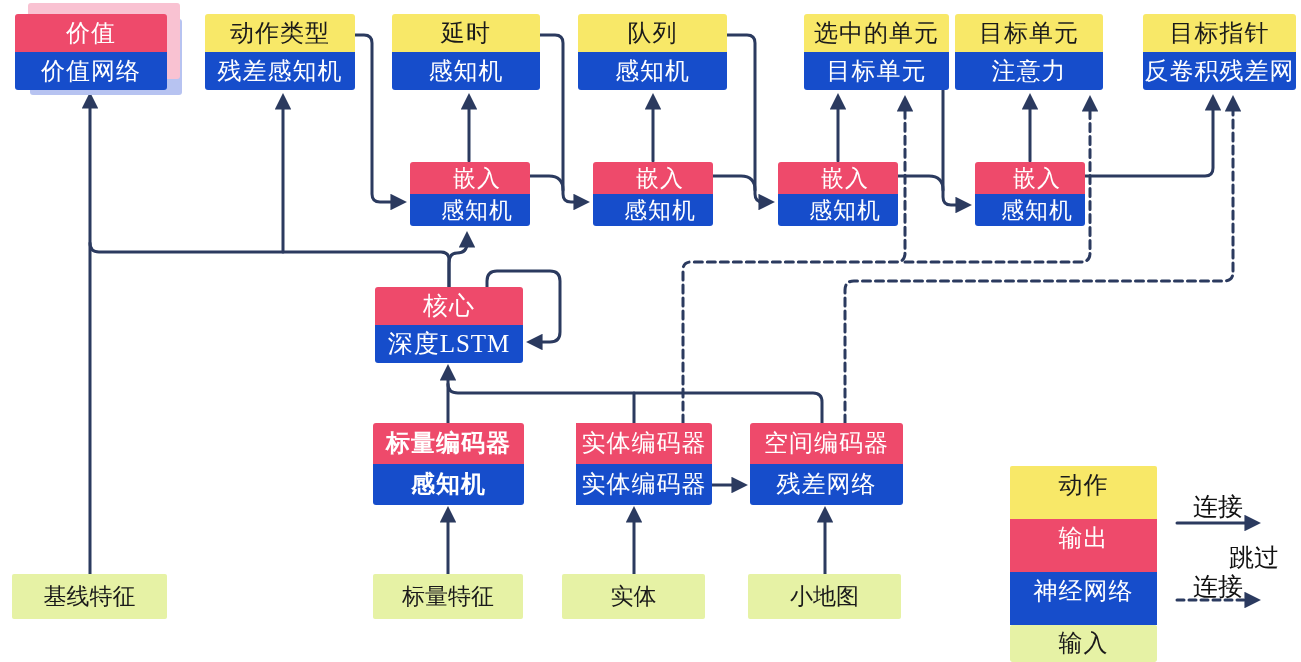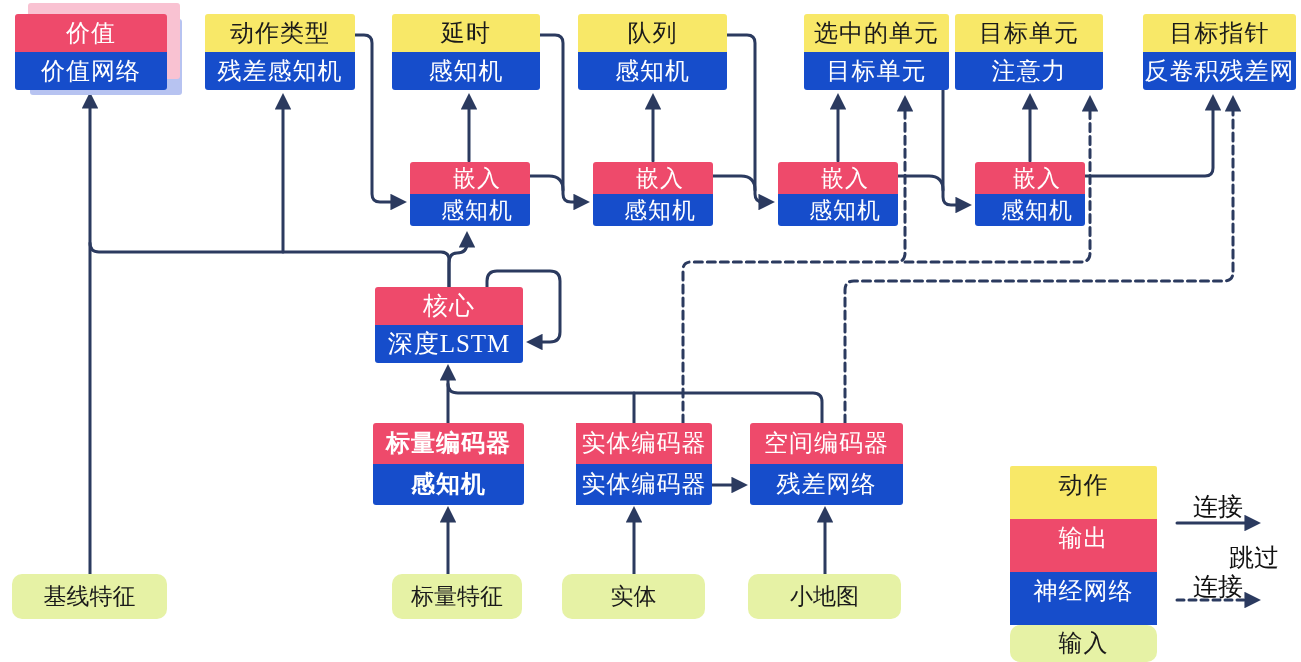--- a/index.html
+++ b/index.html
@@ -6,21 +6,21 @@
   #canvas{
     position:relative;width:1301px;height:662px;background:#ffffff;overflow:hidden;
     font-family:"Liberation Serif","DejaVu Serif",serif;
   }
   #wires{position:absolute;left:0;top:0;width:1301px;height:662px;}
   .node{position:absolute;border-radius:3px;overflow:hidden;box-sizing:border-box;}
   .band{width:100%;text-align:center;letter-spacing:1px;}
   .band.yellow{background:#f8e868;color:#1a1a1a;}
   .band.red{background:#ee4a6b;color:#ffffff;}
   .band.blue{background:#164dcb;color:#ffffff;}
-  .green{background:#e6f2a5;color:#1a1a1a;text-align:center;border-radius:10px;}
+  .green{background:#e6f2a5;color:#1a1a1a;text-align:center;border-radius:2px;}
   .toprow .band{height:38px;line-height:38px;font-size:24px;}
   .embed .band{height:32px;line-height:34px;font-size:23px;padding-left:7px;}
   .core .band{height:38px;line-height:38px;font-size:25px;}
   .encoder .band{height:41px;line-height:41px;font-size:24px;}
   .inputbox{height:45px;line-height:45px;font-size:23px;position:absolute;}
   .card-shadow{position:absolute;border-radius:3px;}
   .card-shadow.pink{background:#f9c2d2;}
   .card-shadow.peri{background:#b7c3f1;}
   .legend-box{position:absolute;left:1010px;top:466px;width:147px;border-radius:2px;overflow:hidden;}
   .legend-box .band{height:53px;line-height:38px;font-size:24px;}
@@ -134,21 +134,21 @@
   <div class="node encoder" style="left:564px;top:423px;width:148px;padding-left:12px;">
     <div class="band red">实体编码器</div>
     <div class="band blue">实体编码器</div>
   </div>
   <div class="node encoder" style="left:750px;top:423px;width:153px;">
     <div class="band red">空间编码器</div>
     <div class="band blue">残差网络</div>
   </div>
 
   <div class="inputbox green" style="left:12px;top:574px;width:155px;">基线特征</div>
-  <div class="inputbox green" style="left:373px;top:574px;width:130px;margin-left:19px;">标量特征</div>
+  <div class="inputbox green" style="left:373px;top:574px;width:150px;">标量特征</div>
   <div class="inputbox green" style="left:562px;top:574px;width:143px;">实体</div>
   <div class="inputbox green" style="left:748px;top:574px;width:153px;">小地图</div>
 
   <div class="legend-box">
     <div class="band yellow">动作</div>
     <div class="band red">输出</div>
     <div class="band blue">神经网络</div>
     <div class="band green" style="height:37px;line-height:37px;">输入</div>
   </div>
   <div class="legend-label" style="left:1158px;top:490px;">连接</div>

